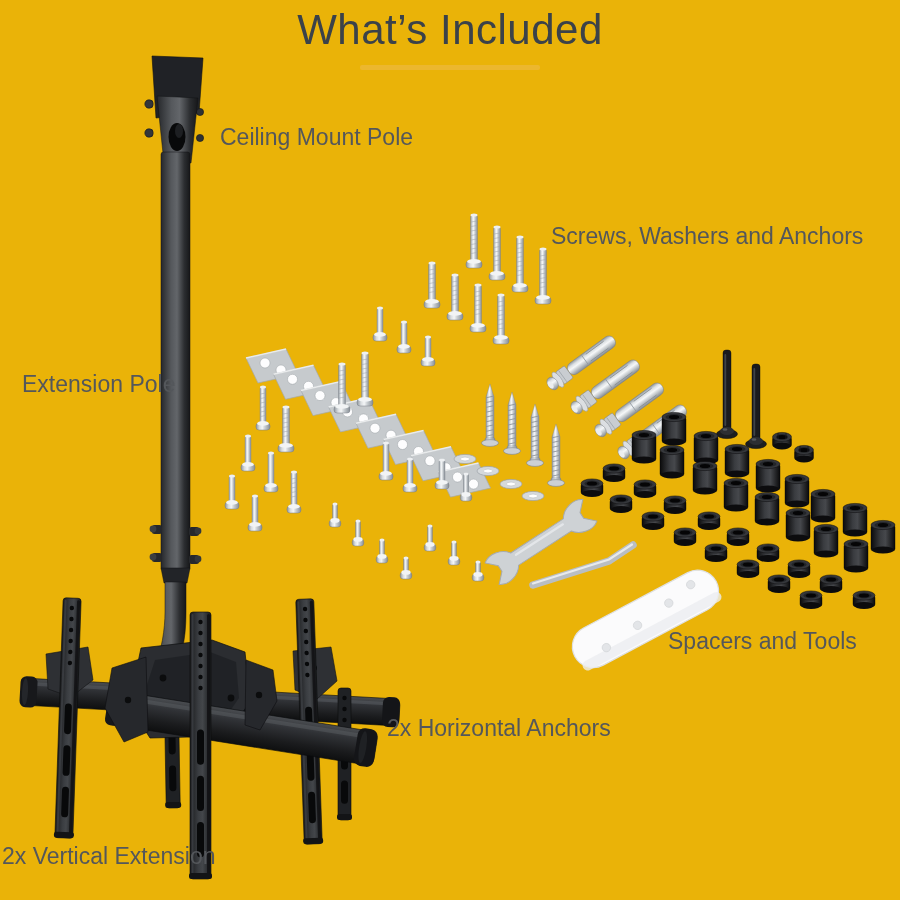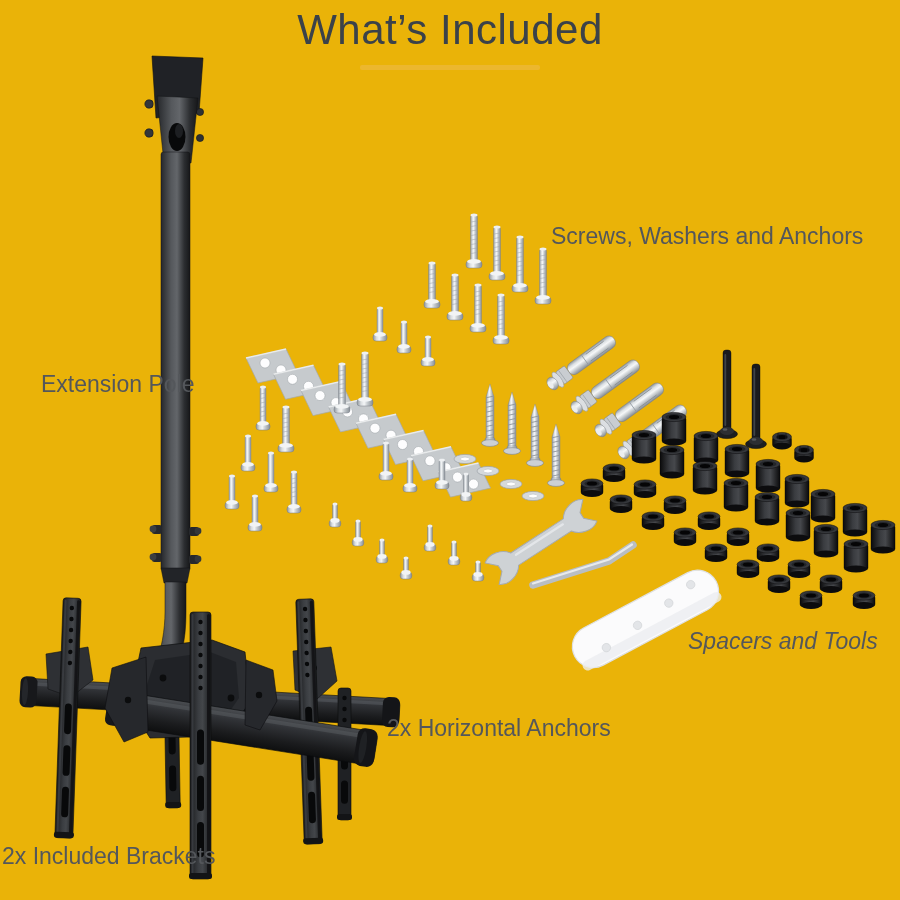--- a/index.html
+++ b/index.html
@@ -6,22 +6,22 @@
   .canvas{position:relative;width:900px;height:900px;background:#eab308;overflow:hidden;
           font-family:"Liberation Sans", sans-serif;}
   .canvas svg{position:absolute;left:0;top:0;}
   .title{position:absolute;left:0;right:0;top:6px;text-align:center;
          font-size:42px;font-weight:300;letter-spacing:0.5px;color:#3b4249;}
   .underline{position:absolute;left:360px;top:65px;width:180px;height:4.5px;
              background:#ecb72e;border-radius:2px;}
   .lbl{position:absolute;font-size:23px;font-weight:400;color:#54575b;white-space:nowrap;}
   .lbl-ceiling{left:220px;top:124px;}
   .lbl-screws{left:551px;top:215px;}
-  .lbl-extension{left:22px;top:371px;margin-left:19px;}
-  .lbl-spacers{left:688px;top:628px;font-style:italic;}
+  .lbl-extension{left:22px;top:371px;}
+  .lbl-spacers{left:668px;top:628px;}
   .lbl-horizontal{left:387px;top:715px;}
   .lbl-vertical{left:2px;top:843px;}
 </style>
 </head>
 <body>
 
 <div class="canvas">
 
 <svg id="scene" width="900" height="900" viewBox="0 0 900 900">
   <defs>
@@ -921,19 +921,20 @@
           <rect x="197" y="775.76" width="7" height="35.28" rx="3.5" fill="#08090a"></rect>
           <rect x="197" y="822.04" width="7" height="35.28" rx="3.5" fill="#08090a"></rect>
           <rect x="189" y="873" width="23" height="6" rx="2.5" fill="#131416"></rect>
         </g>
       </g>
 </svg>
 
 <div class="title" style="color: rgb(59, 66, 73);">What’s Included</div>
 <div class="underline" style="background: rgb(236, 183, 46);"></div>
 
+<div class="lbl lbl-ceiling" style="color: rgb(84, 87, 91);">Ceiling Mount Pole</div>
 <div class="lbl lbl-screws" style="color: rgb(84, 87, 91); margin-top: 8px;">Screws, Washers and Anchors</div>
 <div class="lbl lbl-extension" style="color: rgb(84, 87, 91);">Extension Pole</div>
 <div class="lbl lbl-spacers" style="color: rgb(84, 87, 91);">Spacers and Tools</div>
 <div class="lbl lbl-horizontal" style="color: rgb(84, 87, 91);">2x Horizontal Anchors</div>
-<div class="lbl lbl-vertical" style="color: rgb(84, 87, 91);">2x Included Brackets</div>
+<div class="lbl lbl-vertical" style="color: rgb(84, 87, 91);">2x Vertical Extension</div>
 
 </div>
 
 </body></html>

